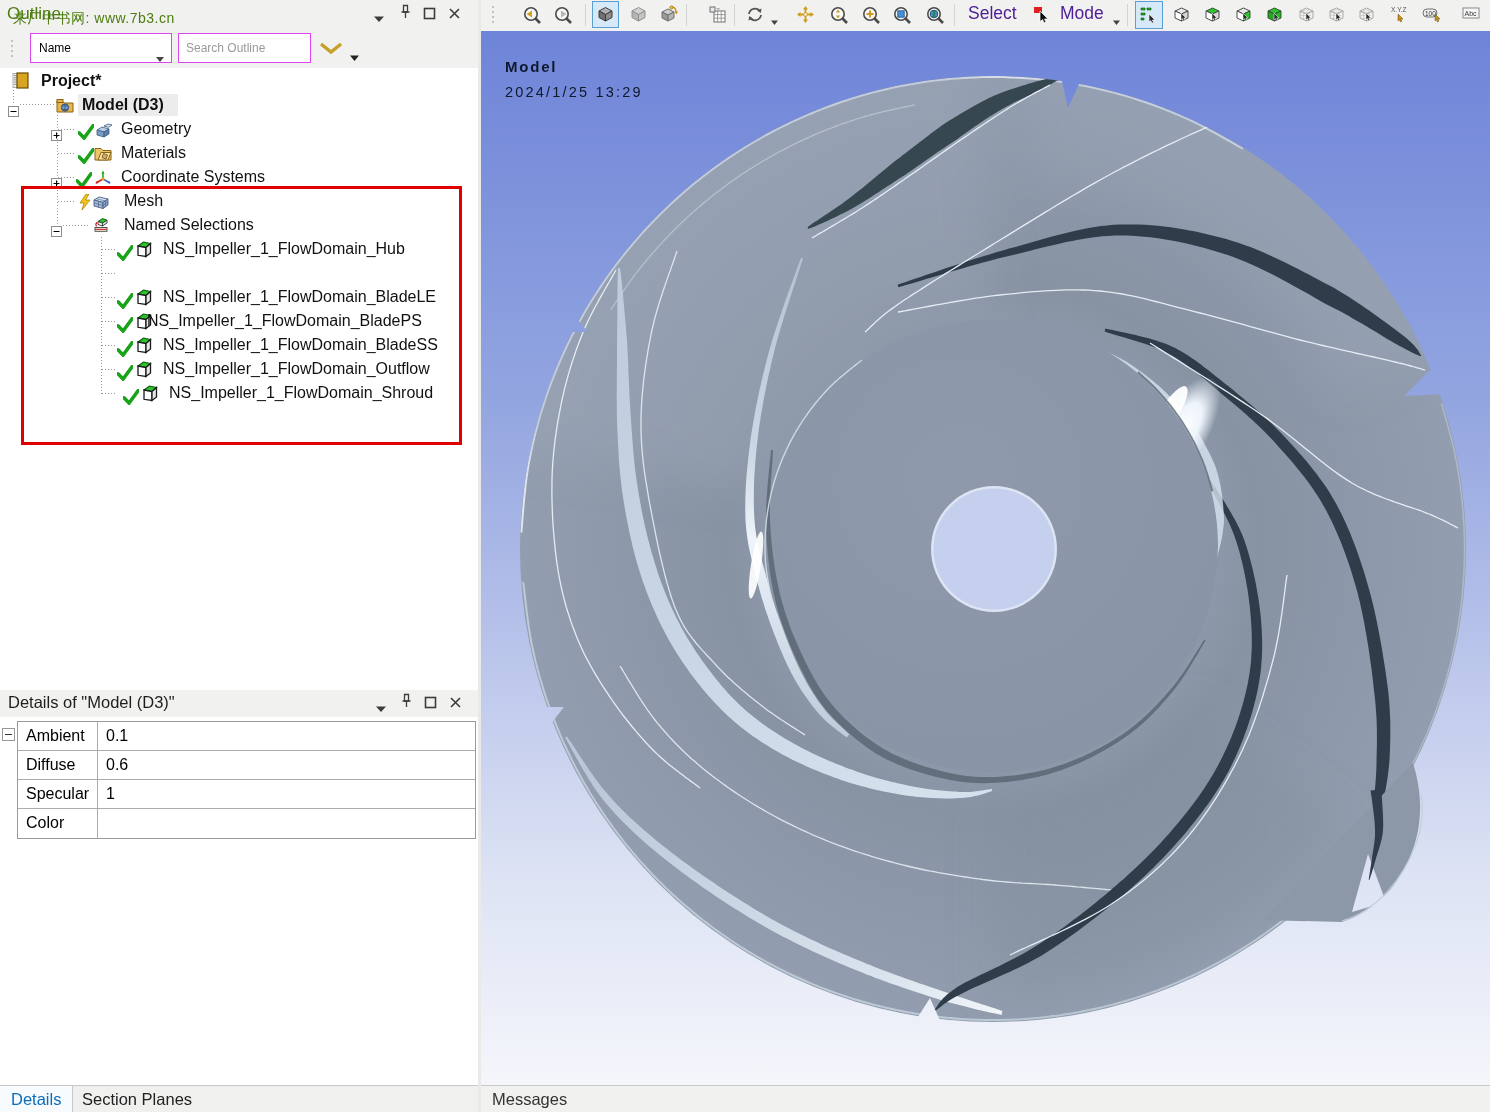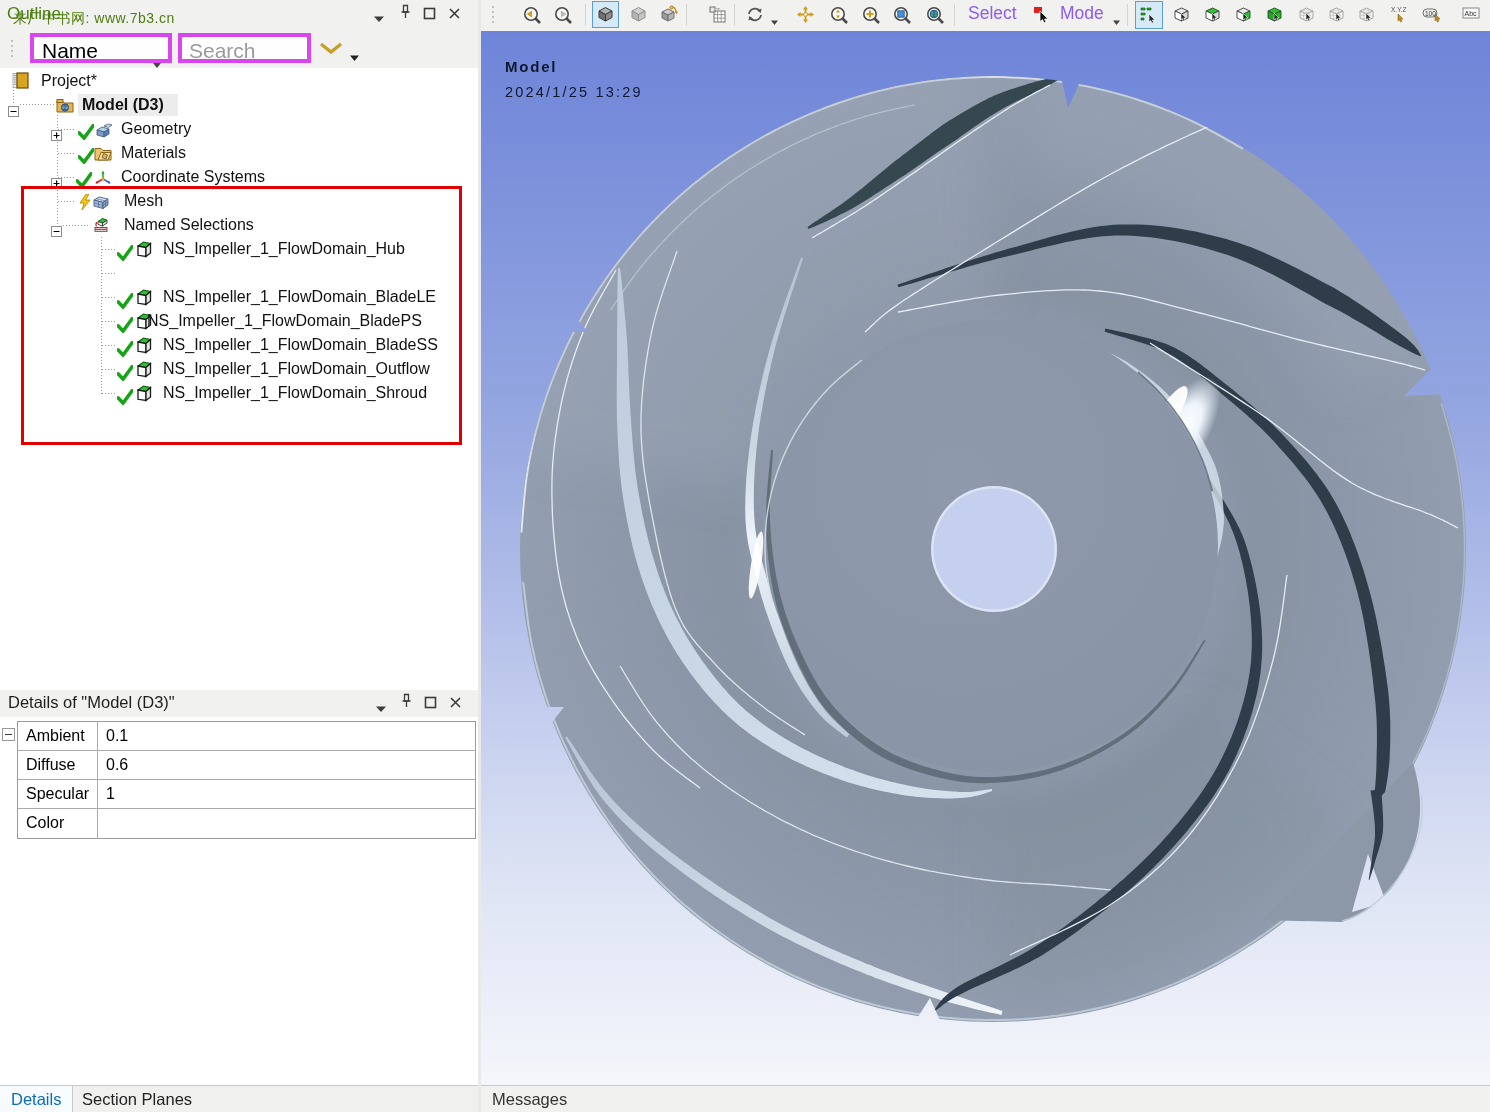--- a/index.html
+++ b/index.html
@@ -2,21 +2,21 @@
 <html><head><meta charset="utf-8"><style>
 *{margin:0;padding:0;box-sizing:border-box}
 html,body{width:1490px;height:1112px;overflow:hidden;font-family:"Liberation Sans",sans-serif;background:#f0f0ee}
 .abs{position:absolute}
 #page{position:relative;width:1490px;height:1112px}
 .dots{background-image:radial-gradient(#dadad6 1px,transparent 1.1px);background-size:5px 5px}
 
 #lpanel{position:absolute;left:0;top:0;width:478px;height:1112px;background:#fff}
 #outbar{position:absolute;left:0;top:0;width:478px;height:29px;background:#f1f1ef}
 #namerow{position:absolute;left:0;top:29px;width:478px;height:39px;background:#f1f1ef}
-.combo{position:absolute;background:#fff;border:4px solid #d946ef;font-size:21px}
+.combo{position:absolute;background:#fff;border:1px solid #d946ef;font-size:12px}
 
 #tree{position:absolute;left:0;top:68px;width:478px;height:622px;background:#fff}
 .trow{position:absolute;height:24px;line-height:24px;font-size:16px;color:#111;white-space:nowrap}
 .ticon{position:absolute;top:3px}
 
 #dtitle{position:absolute;left:0;top:690px;width:478px;height:27px;background:#f1f1ef}
 #dtitle .t{position:absolute;left:8px;top:3px;font-size:16.5px;color:#1e1e1e}
 #dtable{position:absolute;left:17px;top:721px;width:459px;border:1px solid #9a9a9a;font-size:16px}
 #dtable .hrow{height:29px;line-height:28px;font-weight:bold;padding-left:8px;background:#fff;border-bottom:1px solid #9a9a9a}
 #dtable .drow{height:29px;line-height:28px;border-bottom:1px solid #ababab;display:flex}
@@ -26,21 +26,21 @@
 
 #ltabs{position:absolute;left:0;top:1085px;width:478px;height:27px;background:#f0f0ee;border-top:1px solid #c8c8c8}
 #ltabs .tab{position:absolute;top:0;height:27px;line-height:26px;font-size:16.5px;padding:0 11px}
 
 #vsplit{position:absolute;left:478px;top:0;width:3px;height:1112px;background:#e9e9e7}
 
 #rtoolbar{position:absolute;left:481px;top:0;width:1009px;height:31px;background:#f1f1ef}
 #msgbar{position:absolute;left:481px;top:1085px;width:1009px;height:27px;background:#f1f1ef;border-top:1px solid #c9c9c9}
 #msgbar .t{position:absolute;left:11px;top:4px;font-size:16.5px;color:#333}
 .sep{position:absolute;top:4px;width:1px;height:22px;background:#d4d4d2}
-.tbtxt{position:absolute;top:3px;font-size:17.5px;color:#8b5cf6}
+.tbtxt{position:absolute;top:3px;font-size:17.5px;color:#4c1d95}
 
 .vdot{position:absolute;width:1px;background-image:linear-gradient(#9a9a9a 1px,transparent 1px);background-size:1px 3px}
 .hdot{position:absolute;height:1px;background-image:linear-gradient(90deg,#9a9a9a 1px,transparent 1px);background-size:3px 1px}
 .redrect{position:absolute;left:21px;top:186px;width:441px;height:259px;border:3px solid #e00000;z-index:5}
 </style></head><body>
 <div id="page">
 <div id="lpanel"></div>
 <div id="outbar" class="dots"></div>
 <div class="abs" style="left:13px;top:10px;font-size:14px;color:#4d7c0f;z-index:2;letter-spacing:0.5px">来厂中书网: www.7b3.cn</div>
 <div class="abs" style="left:7px;top:4px;font-size:17px;color:#4d7c0f;z-index:3">Outline</div>
@@ -71,21 +71,21 @@
 <div class="abs" style="left:349px;top:48px"><svg width="11" height="8" viewBox="0 0 11 8" style="" xmlns="http://www.w3.org/2000/svg">
         <path d="M1 1.5 L10 1.5 L5.5 7 Z" fill="#222"></path>
       </svg></div>
 <div id="tree"></div>
 <div class="trow" style="left:0;top:69px;width:478px">
       <span class="ticon" style="left:12px;top:3px;"><svg width="17" height="17" viewBox="0 0 17 17" style="" xmlns="http://www.w3.org/2000/svg">
           <rect x="1" y="1.5" width="4" height="14" fill="#f2f2f2" stroke="#9a9a9a" stroke-width="0.8"></rect>
           <path d="M2 3.5 L4 3.5 M2 5.7 L4 5.7 M2 7.9 L4 7.9 M2 10.1 L4 10.1 M2 12.3 L4 12.3" stroke="#8a8a8a" stroke-width="0.9"></path>
           <rect x="5" y="1" width="11" height="15" fill="#d9a520" stroke="#6b4c08" stroke-width="1.2"></rect>
         </svg></span>
-      <span class="abs" style="left:41px;top:0;font-weight:normal;">Project*</span>
+      <span class="abs" style="left:41px;top:0;font-weight:bold;">Project*</span>
     </div>
     <div class="trow" style="left:0;top:93px;width:478px">
       <span class="abs" style="left:78px;top:1px;width:100px;height:22px;background:#ececec"></span>
       <span class="ticon" style="left:8px;top:7px;"><svg width="11" height="11" viewBox="0 0 11 11" style="" xmlns="http://www.w3.org/2000/svg">
           <rect x="0.5" y="0.5" width="10" height="10" fill="#fff" stroke="#8c8c8c"></rect>
           <path d="M2.5 5.5 L8.5 5.5" stroke="#000" stroke-width="1"></path>
         </svg></span>
       <span class="ticon" style="left:56px;top:4px;"><svg width="18" height="17" viewBox="0 0 18 17" style="" xmlns="http://www.w3.org/2000/svg">
           <path d="M1 4 L6 4 L8 6 L17 6 L17 15 L1 15 Z" fill="#e8b64c" stroke="#8a6414" stroke-width="1"></path>
           <rect x="1" y="2.5" width="6" height="3" fill="#e8b64c" stroke="#8a6414" stroke-width="1"></rect>
@@ -216,21 +216,21 @@
       <span class="ticon" style="left:117px;top:7px;"><svg width="16" height="16" viewBox="0 0 16 16" style="" xmlns="http://www.w3.org/2000/svg">
           <path d="M1 8.8 L6.08 14.08 L15.2 1.6" fill="none" stroke="#18a318" stroke-width="3.5" stroke-linecap="round"></path>
         </svg></span>
       <span class="ticon" style="left:134px;top:3px;"><svg width="18" height="18" viewBox="0 0 18 18" style="" xmlns="http://www.w3.org/2000/svg">
           <path d="M4 6 L9.5 2 L16.5 3.5 L12 7.5 Z" fill="#2ec22e" stroke="#0a570a" stroke-width="1.1"></path>
           <path d="M4 6 L12 7.5 L12 16.5 L4 15.3 Z" fill="#fdfdfd" stroke="#1a1a1a" stroke-width="1.3"></path>
           <path d="M12 7.5 L16.5 3.5 L16.5 13 L12 16.5 Z" fill="#e6e6e6" stroke="#1a1a1a" stroke-width="1.3"></path>
         </svg></span>
       <span class="abs" style="left:163px;top:0;">NS_Impeller_1_FlowDomain_Outflow</span>
     </div>
-    <div class="trow" style="left:0;top:381px;width:573px">
+    <div class="trow" style="left:6px;top:381px;width:573px">
       <span class="ticon" style="left:117px;top:7px;"><svg width="16" height="16" viewBox="0 0 16 16" style="" xmlns="http://www.w3.org/2000/svg">
           <path d="M1 8.8 L6.08 14.08 L15.2 1.6" fill="none" stroke="#18a318" stroke-width="3.5" stroke-linecap="round"></path>
         </svg></span>
       <span class="ticon" style="left:134px;top:3px;"><svg width="18" height="18" viewBox="0 0 18 18" style="" xmlns="http://www.w3.org/2000/svg">
           <path d="M4 6 L9.5 2 L16.5 3.5 L12 7.5 Z" fill="#2ec22e" stroke="#0a570a" stroke-width="1.1"></path>
           <path d="M4 6 L12 7.5 L12 16.5 L4 15.3 Z" fill="#fdfdfd" stroke="#1a1a1a" stroke-width="1.3"></path>
           <path d="M12 7.5 L16.5 3.5 L16.5 13 L12 16.5 Z" fill="#e6e6e6" stroke="#1a1a1a" stroke-width="1.3"></path>
         </svg></span>
       <span class="abs" style="left:163px;top:0;">NS_Impeller_1_FlowDomain_Shroud</span>
     </div>

